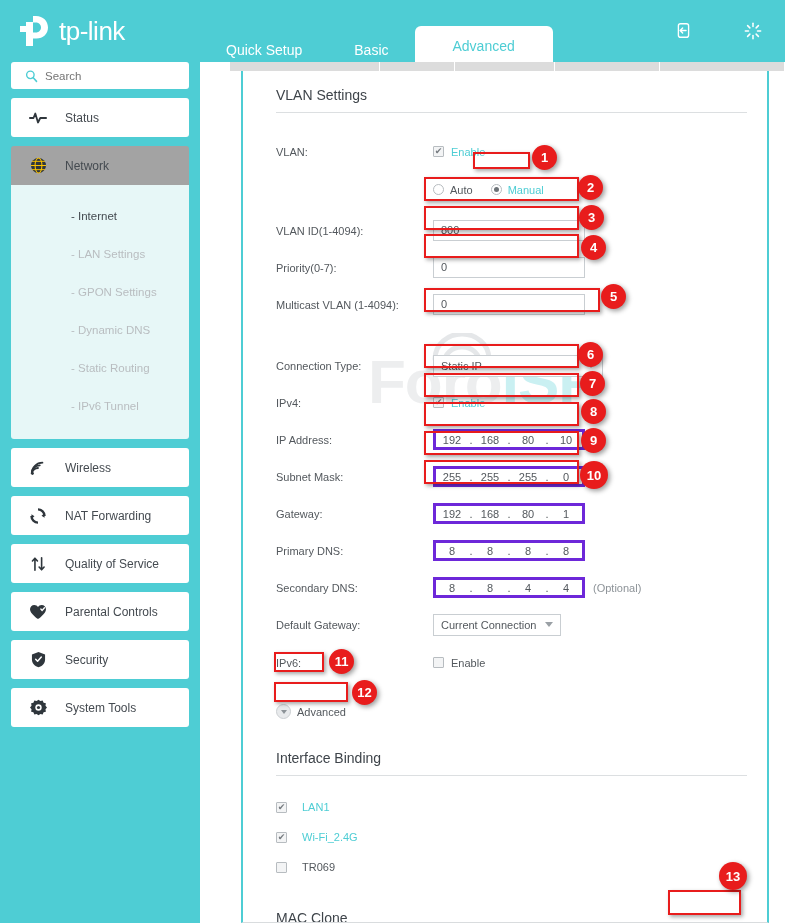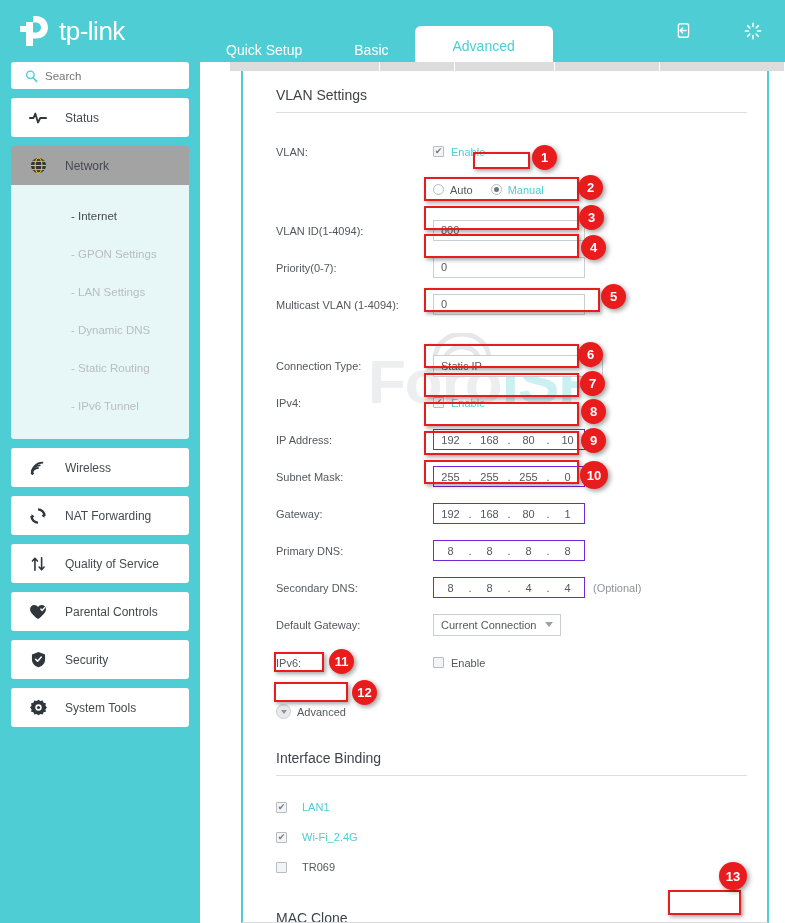--- a/index.html
+++ b/index.html
@@ -179,21 +179,21 @@
   .rdo-label.teal { color: #4ecdd4; }
 
   .txtinput {
     width: 152px; height: 21px; border: 1px solid #c9ced2;
     background: #ffffff; font-size: 11px; color: #53585d;
     padding: 0 7px; line-height: 19px;
     font-family: "Liberation Sans", sans-serif;
     outline: none;
   }
   .ipinput {
-    width: 152px; height: 21px; border: 1px solid #6d28d9;
+    width: 152px; height: 21px; border: 3px solid #6d28d9;
     background: #ffffff; display: flex; align-items: center;
     font-size: 11px; color: #53585d;
   }
   .ipinput .oct {
     flex: 1; text-align: center;
   }
   .ipinput .dot { width: 6px; text-align: center; color: #53585d; }
 
   .selbox {
     width: 170px; height: 22px; border: 1px solid #c9ced2;
@@ -314,22 +314,22 @@
             <ellipse cx="9" cy="9" rx="3.6" ry="8" fill="none" stroke="#fdc300" stroke-width="1.1"></ellipse>
             <line x1="1" y1="9" x2="17" y2="9" stroke="#fdc300" stroke-width="1.1"></line>
             <line x1="2.2" y1="4.6" x2="15.8" y2="4.6" stroke="#fdc300" stroke-width="1"></line>
             <line x1="2.2" y1="13.4" x2="15.8" y2="13.4" stroke="#fdc300" stroke-width="1"></line>
           </svg>
         </span>
         <span>Network</span>
       </div>
       <div class="sub-list">
         <div class="sub-item active">- Internet</div>
+        <div class="sub-item">- LAN Settings</div>
         <div class="sub-item">- GPON Settings</div>
-        <div class="sub-item">- LAN Settings</div>
         <div class="sub-item">- Dynamic DNS</div>
         <div class="sub-item">- Static Routing</div>
         <div class="sub-item">- IPv6 Tunnel</div>
       </div>
     </div>
 
     <div class="nav-group">
       <div class="nav-item">
         <span class="ico">
           <svg width="16" height="16" viewBox="0 0 18 18">

